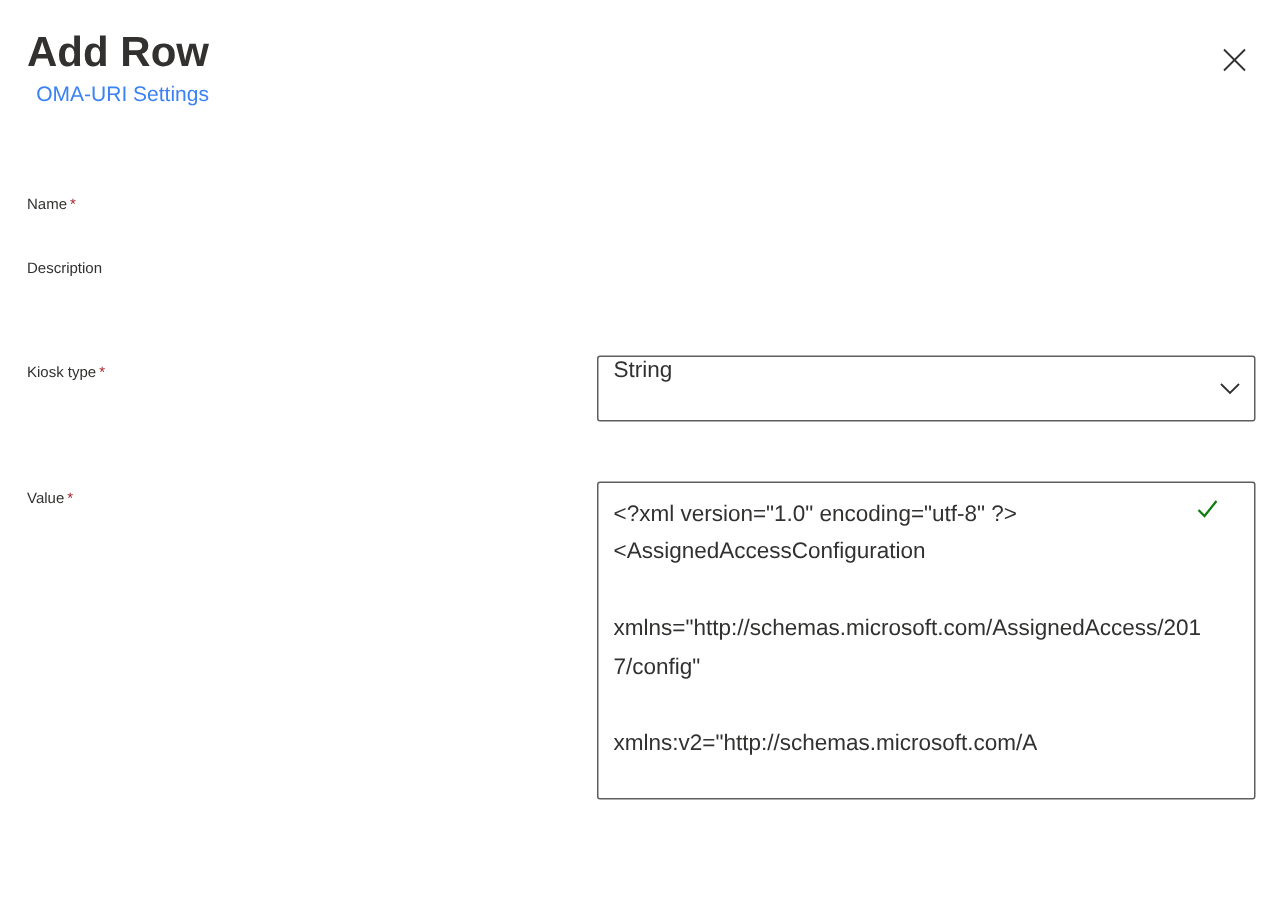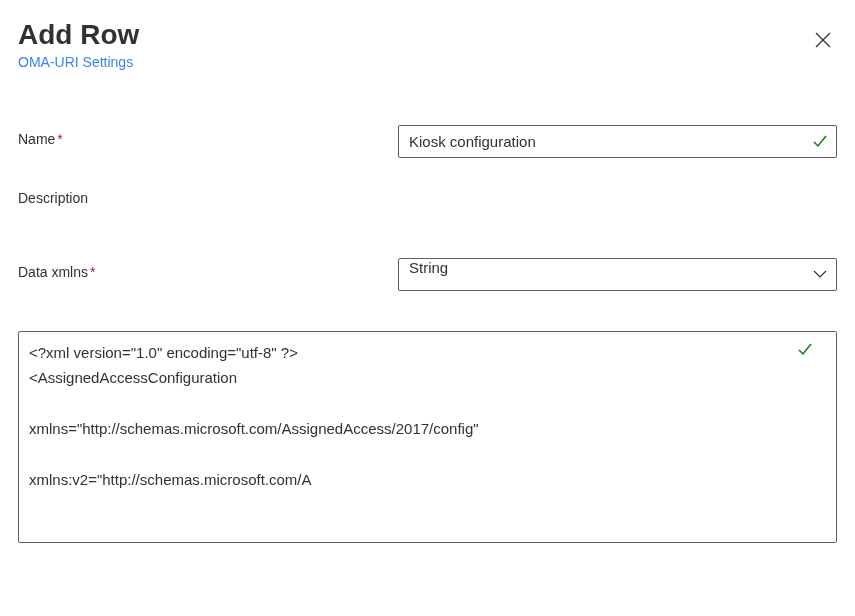--- a/index.html
+++ b/index.html
@@ -1,36 +1,36 @@
 <!DOCTYPE html>
 <html><head>
   <meta charset="utf-8">
   <style>
     * { box-sizing: border-box; margin: 0; padding: 0; font-family: 'Segoe UI', Tahoma, Geneva, sans-serif; }
     body { background: #fff; width: 855px; height: 616px; padding: 18px; }
-    .header { display: flex; justify-content: space-between; align-items: flex-start; margin-bottom: 55px; }
+    .header { display: flex; justify-content: space-between; align-items: flex-start; margin-bottom: 55px; text-align: right; }
     .header-text { display: flex; flex-direction: column; }
     .title { font-size: 28px; font-weight: 600; color: #323130; line-height: 1.2; }
     .subtitle { font-size: 14px; color: #3b82f6; margin-top: 2px; }
     .close-btn { width: 28px; height: 28px; display: flex; align-items: center; justify-content: center; cursor: pointer; color: #323130; margin-top: 10px; }
     .close-btn svg { width: 16px; height: 16px; stroke: #323130; stroke-width: 1.2; }
     .form-row { display: flex; align-items: flex-start; margin-bottom: 26px; }
     .form-row.value-row { margin-top: 40px; margin-bottom: 0; }
-    .label-col { width: 380px; flex-shrink: 0; font-size: 14px; color: #323130; padding-top: 6px; }
+    .label-col { width: 380px; flex-shrink: 0; font-size: 10px; color: #323130; padding-top: 6px; }
     .required { color: #a4262c; margin-left: 2px; }
     .input-col { flex: 1; position: relative; }
     .txt-input { width: 100%; height: 33px; border: 1px solid #605e5c; border-radius: 2px; padding: 0 32px 0 10px; font-size: 15px; color: #323130; background: #fff; }
     .txt-input::placeholder { color: #605e5c; }
     .txt-input.valid { border-color: #605e5c; }
     .check-icon { position: absolute; right: 9px; top: 50%; transform: translateY(-50%); width: 16px; height: 16px; pointer-events: none; }
     .check-icon svg { stroke: #107c10; stroke-width: 1.5; fill: none; }
     .select-wrap { position: relative; }
     .chevron-icon { position: absolute; right: 9px; top: 50%; transform: translateY(-50%); width: 16px; height: 16px; pointer-events: none; }
     .chevron-icon svg { stroke: #323130; stroke-width: 1.2; fill: none; }
-    .select-input { width: 100%; height: 33px; border: 1px solid #605e5c; border-radius: 2px; padding: 0 32px 0 10px; font-size: 15px; color: #323130; background: #fff; appearance: none; cursor: pointer; }
+    .select-input { width: 100%; height: 44px; border: 1px solid #605e5c; border-radius: 2px; padding: 0 32px 0 10px; font-size: 15px; color: #323130; background: #fff; appearance: none; cursor: pointer; }
     .textarea-wrap { position: relative; }
     .txt-area { width: 100%; height: 212px; border: 1px solid #605e5c; border-radius: 2px; padding: 8px 32px 8px 10px; font-size: 15px; color: #323130; resize: none; overflow-y: scroll; line-height: 1.7; font-family: 'Segoe UI', sans-serif; white-space: pre-wrap; }
     .textarea-check { position: absolute; right: 24px; top: 10px; width: 16px; height: 16px; pointer-events: none; }
     .textarea-check svg { stroke: #107c10; stroke-width: 1.5; fill: none; }
   </style>
 </head>
 <body>
 
 <div class="header">
   <div class="header-text">
@@ -42,46 +42,41 @@
       <svg viewBox="0 0 16 16">
           <line x1="1" y1="1" x2="15" y2="15"></line>
           <line x1="15" y1="1" x2="1" y2="15"></line>
         </svg>
     </span>
   </div>
 </div>
 
 <div class="form-row">
   <div class="label-col"><span>Name</span><span class="required">*</span></div>
-  <div class="input-col">
-    <input type="text" class="txt-input valid" value="Kiosk configuration" style="">
-    <span class="check-icon"><svg viewBox="0 0 16 16">
-          <path d="M2 9 L6 13 L14 3"></path>
-        </svg></span>
-  </div>
 </div>
 
 <div class="form-row">
   <div class="label-col"><span>Description</span></div>
 </div>
 
 <div class="form-row">
 </div>
 
 <div class="form-row">
-  <div class="label-col"><span>Data xmlns</span><span class="required">*</span></div>
+  <div class="label-col"><span>Kiosk type</span><span class="required">*</span></div>
   <div class="input-col select-wrap">
     <div class="select-input">String</div>
     <span class="chevron-icon"><svg viewBox="0 0 16 16">
           <path d="M2 5 L8 11 L14 5"></path>
         </svg></span>
   </div>
 </div>
 
 <div class="form-row value-row">
+  <div class="label-col"><span>Value</span><span class="required">*</span></div>
   <div class="input-col textarea-wrap">
     <textarea class="txt-area" style="">&lt;?xml version="1.0" encoding="utf-8" ?&gt;
 &lt;AssignedAccessConfiguration
 
 xmlns="http://schemas.microsoft.com/AssignedAccess/2017/config"
 
 xmlns:v2="http://schemas.microsoft.com/A</textarea>
     <span class="textarea-check"><svg viewBox="0 0 16 16">
           <path d="M2 9 L6 13 L14 3"></path>
         </svg></span>

